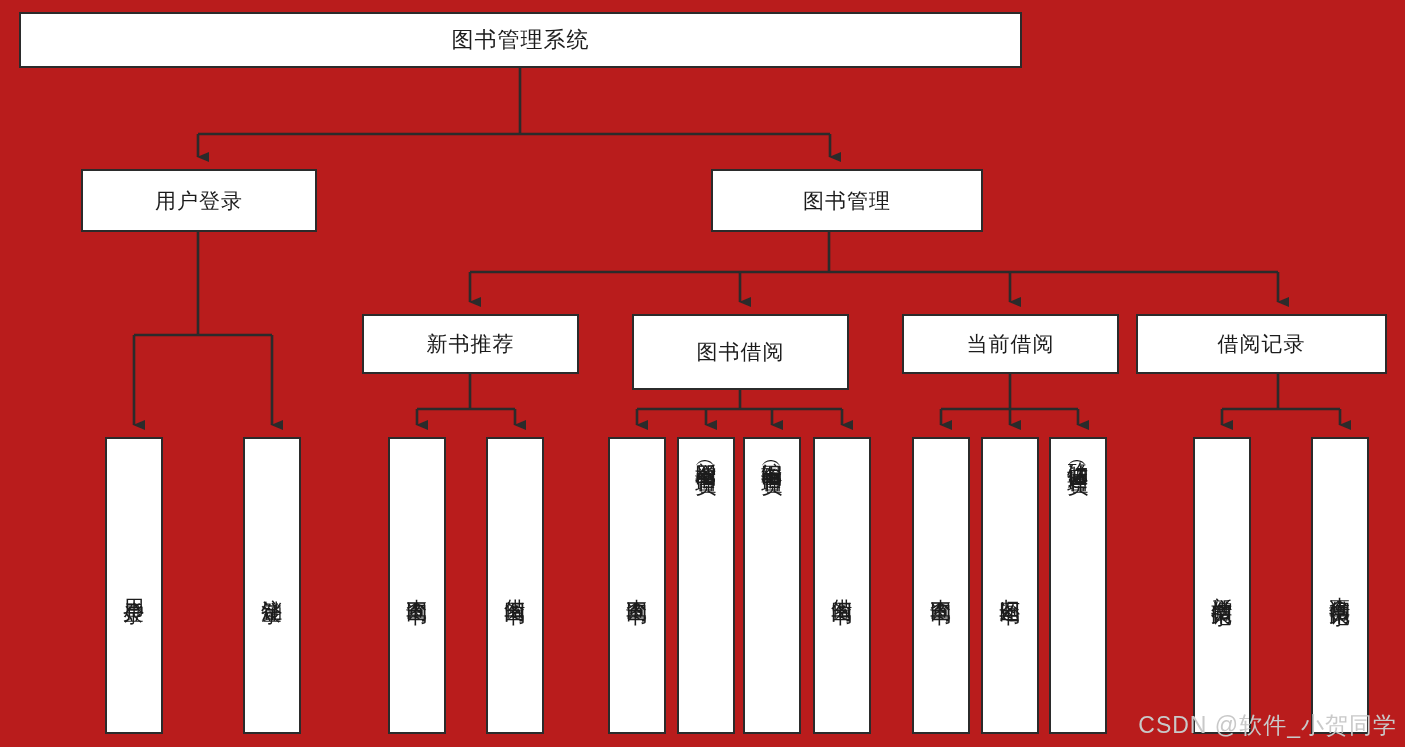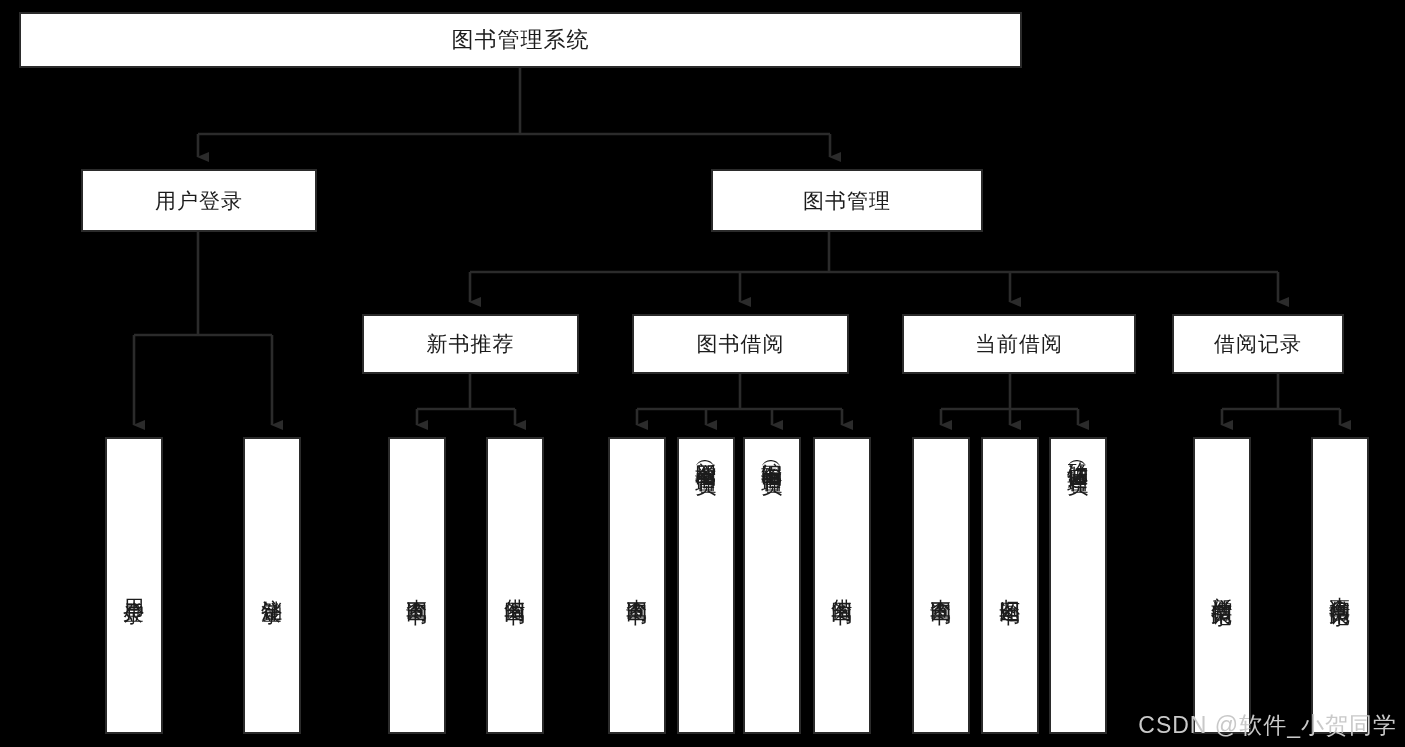--- a/index.html
+++ b/index.html
@@ -1,17 +1,17 @@
 <!DOCTYPE html>
 <html><head>
 <meta charset="utf-8">
 <style>
   html,body{margin:0;padding:0;background:#ffffff;}
   body{width:1405px;height:747px;font-family:"Liberation Sans","DejaVu Sans",sans-serif;}
-  #stage{position:relative;width:1405px;height:747px;overflow:hidden;background:#000000;}
+  #stage{position:relative;width:1405px;height:747px;overflow:hidden;background:#b91c1c;}
   #wires{position:absolute;left:0;top:0;width:1405px;height:747px;}
   .node{position:absolute;box-sizing:border-box;background:#ffffff;border:2px solid #2b2b2b;
         display:flex;align-items:center;justify-content:center;color:#1c1c1c;}
   .node.h{font-size:21px;letter-spacing:1px;}
   .node.root{font-size:22px;letter-spacing:1px;}
   .leaf{position:absolute;box-sizing:border-box;background:#ffffff;border:2px solid #2b2b2b;
         display:flex;justify-content:center;color:#1c1c1c;overflow:hidden;}
   .leaf .vt{writing-mode:vertical-rl;text-orientation:upright;font-size:21px;
             line-height:1.32;letter-spacing:2px;white-space:nowrap;}
   .leaf.mid{align-items:center;}
@@ -81,27 +81,27 @@
   <div class="node h" style="left:81px;top:169px;width:236px;height:63px;">
     <span>用户登录</span>
   </div>
   <div class="node h" style="left:711px;top:169px;width:272px;height:63px;">
     <span>图书管理</span>
   </div>
 
   <div class="node h" style="left:362px;top:314px;width:217px;height:60px;text-align:center;">
     <span>新书推荐</span>
   </div>
-  <div class="node h" style="left:632px;top:314px;width:217px;height:60px;">
+  <div class="node h" style="left:632px;top:314px;width:217px;height:76px;">
     <span>图书借阅</span>
   </div>
-  <div class="node h" style="left:902px;top:314px;width:234px;height:60px;text-align:center;">
+  <div class="node h" style="left:902px;top:314px;width:217px;height:60px;text-align:center;">
     <span>当前借阅</span>
   </div>
-  <div class="node h" style="left:1172px;top:314px;width:172px;height:60px;">
+  <div class="node h" style="left:1136px;top:314px;width:251px;height:60px;">
     <span>借阅记录</span>
   </div>
 
   <div class="leaf mid" style="left:105px;top:437px;width:58px;height:297px;">
     <span class="vt">用户登录</span>
   </div>
   <div class="leaf mid" style="left:243px;top:437px;width:58px;height:297px;">
     <span class="vt">注销登录</span>
   </div>
 

